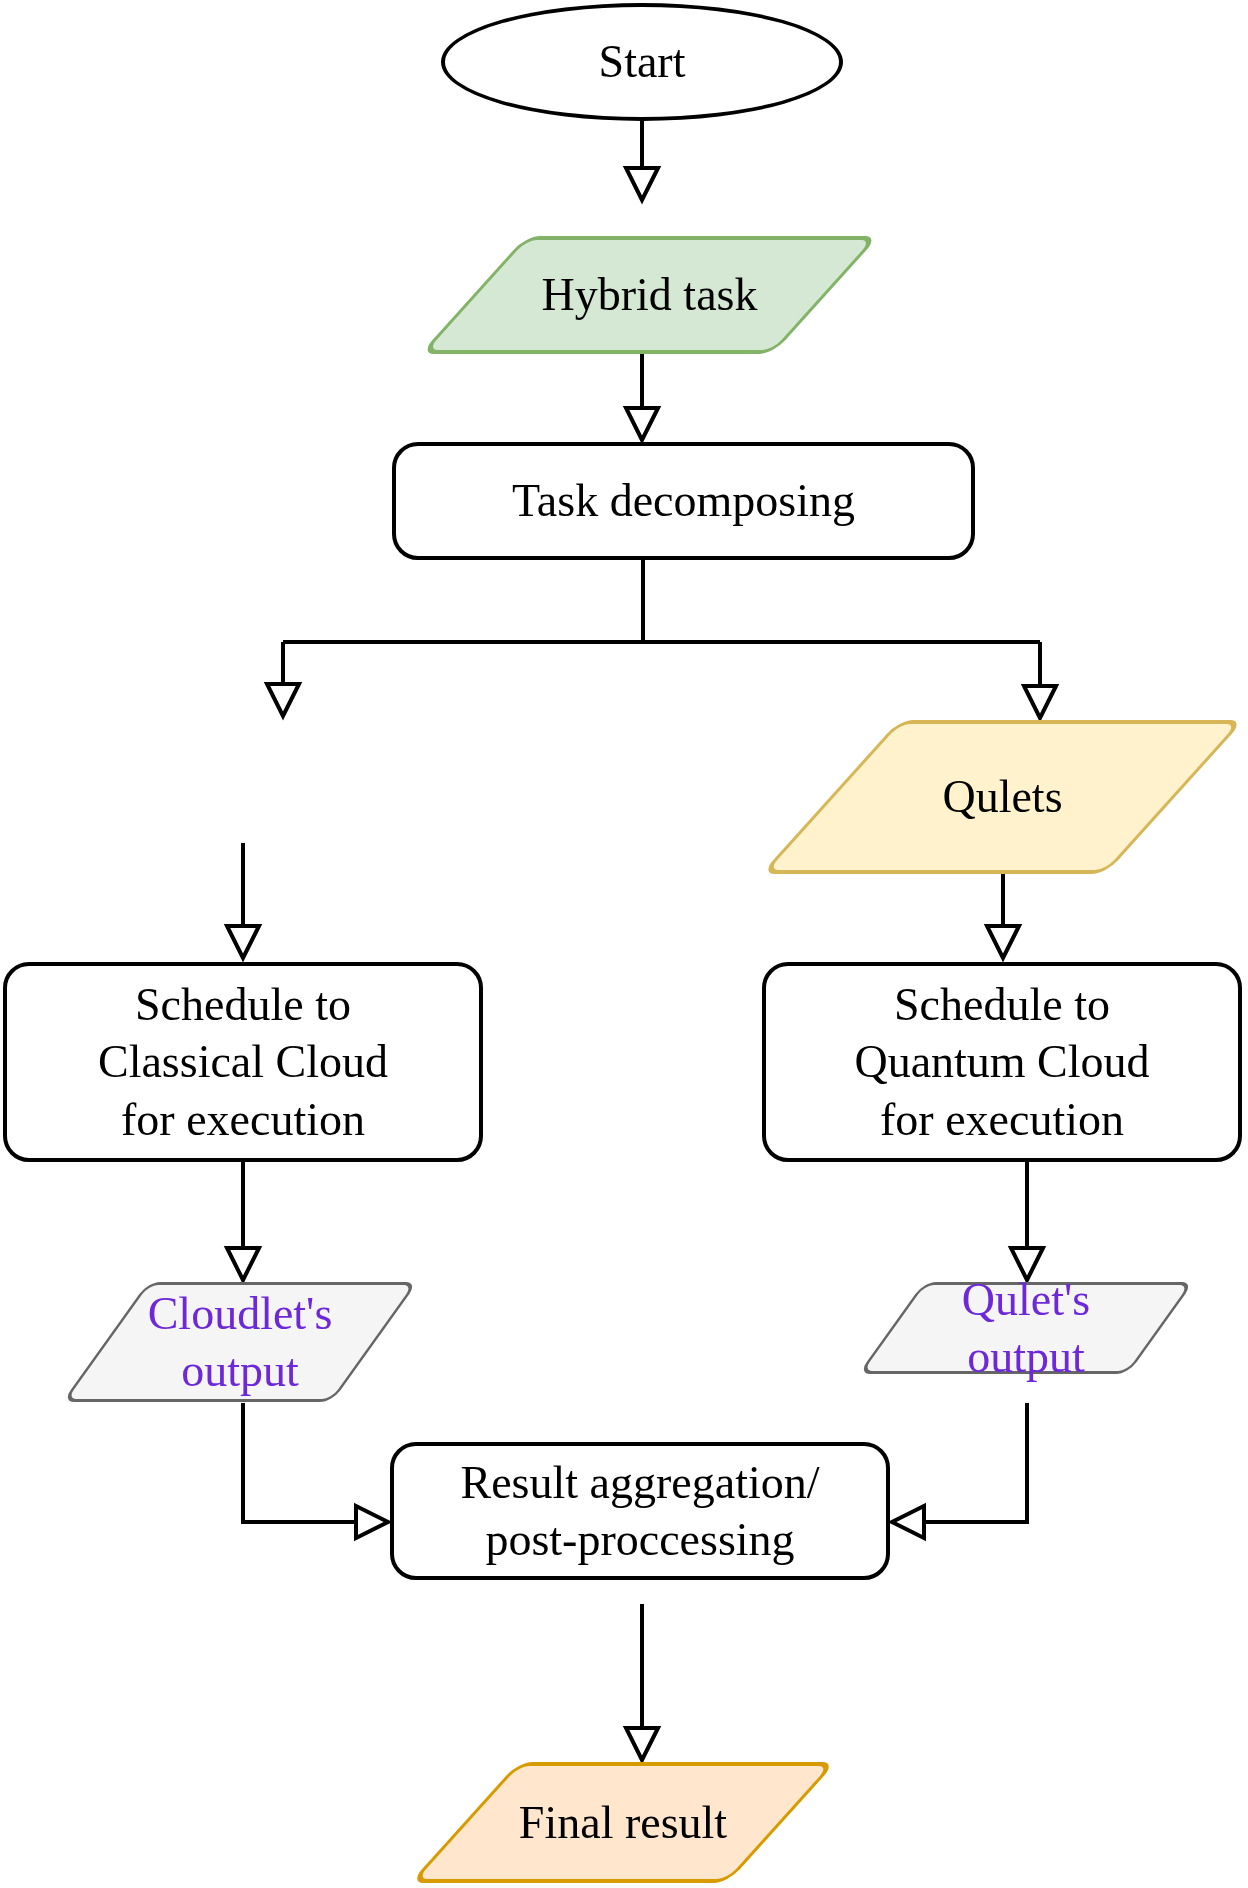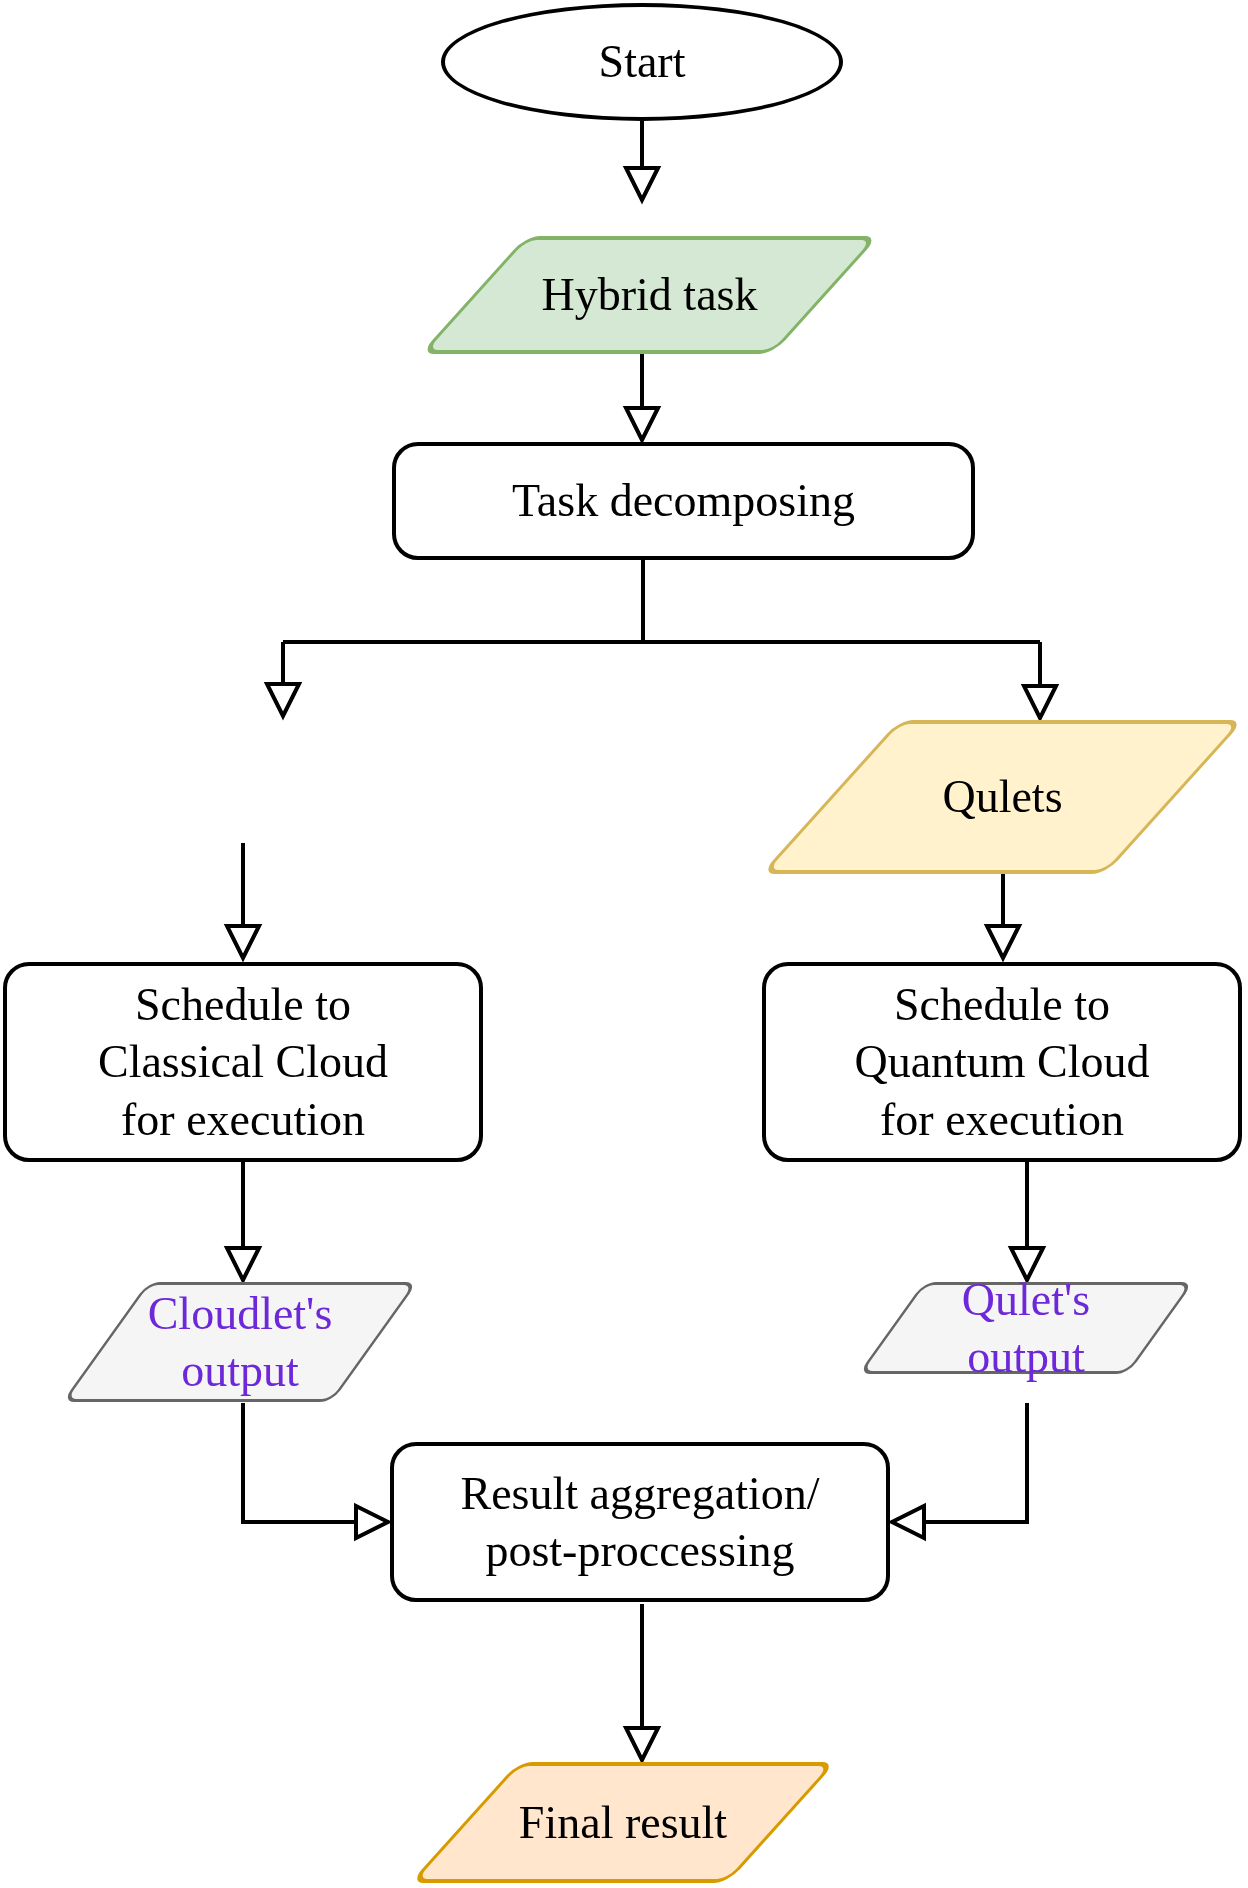--- a/index.html
+++ b/index.html
@@ -143,21 +143,21 @@
     <div class="label label-gray">Cloudlet's
 output</div>
   </div>
 
   <div class="node-wrap" style="left:891px; top:1282px; width:270px; height:92px;">
     <div class="shape para-shape para-gray skew36" style="background: rgb(245, 245, 245); border-color: rgb(102, 102, 102);"></div>
     <div class="label label-gray">Qulet's
 output</div>
   </div>
 
-  <div class="node-wrap" style="left:390px; top:1442px; width:500px; height:160px;">
+  <div class="node-wrap" style="left:390px; top:1442px; width:500px; height:138px;">
     <div class="shape rect-shape" style="background: rgb(255, 255, 255); border-color: rgb(0, 0, 0);"></div>
     <div class="label">Result aggregation/
 post-proccessing</div>
   </div>
 
   <div class="node-wrap" style="left:464px; top:1762px; width:318px; height:121px;">
     <div class="shape para-shape skew42" style="background: rgb(255, 230, 204); border-color: rgb(215, 155, 0);"></div>
     <div class="label">Final result</div>
   </div>
 

